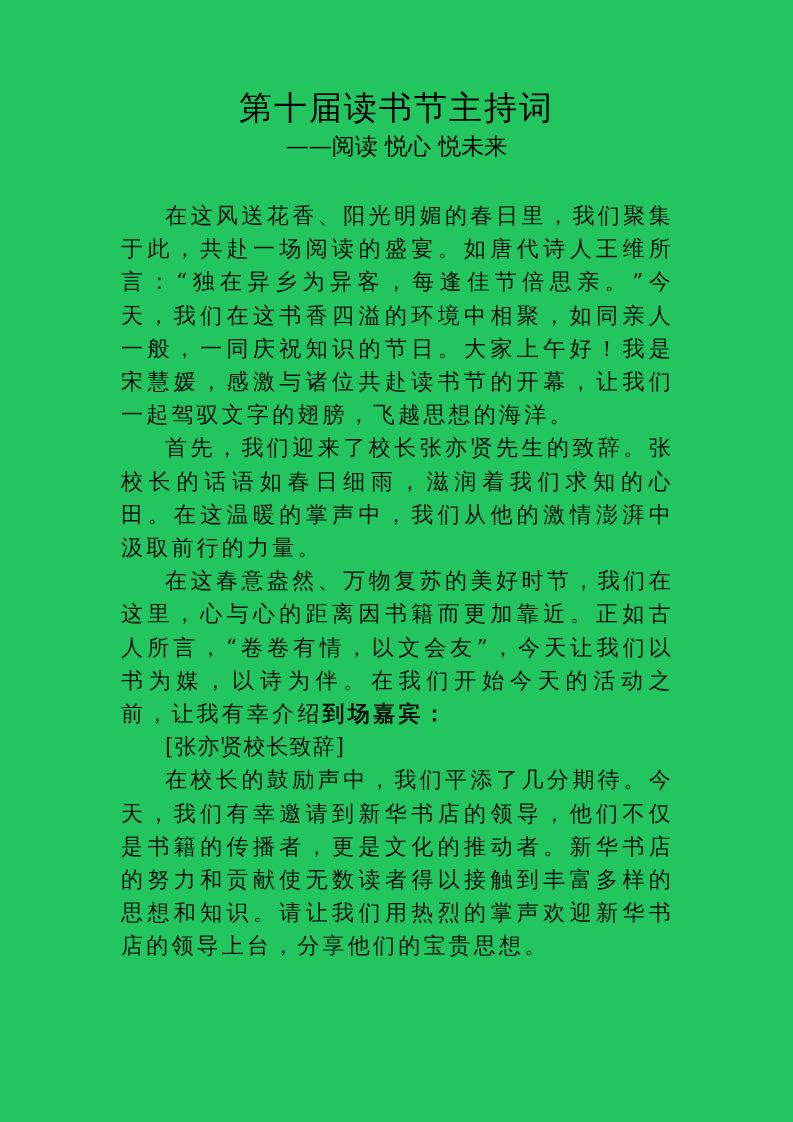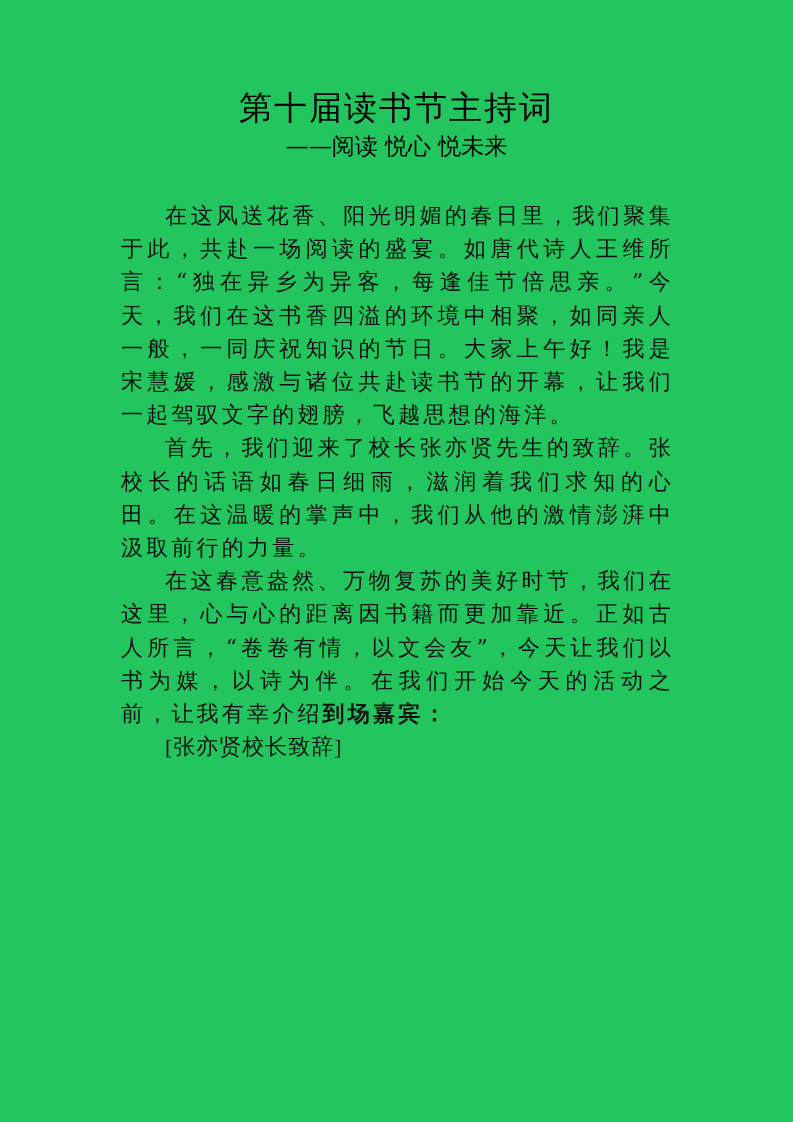--- a/index.html
+++ b/index.html
@@ -57,32 +57,32 @@
       letter-spacing: 3.2px;
       margin-top: 35px;
     }
     .body p {
       margin: 0;
       text-indent: 2em;
     }
     .body p.stage {
       text-indent: 2em;
       letter-spacing: 1px;
-      font-family: Liberation Serif, serif;
     }
     .bold {
       font-weight: bold;
     }
   </style>
 </head>
 <body>
 
 <div class="page">
   <div class="title">第十届读书节主持词</div>
   <div class="subtitle">——阅读 悦心 悦未来</div>
 
   <div class="body">
     <p>在这风送花香、阳光明媚的春日里，我们聚集于此，共赴一场阅读的盛宴。如唐代诗人王维所言：“独在异乡为异客，每逢佳节倍思亲。”今天，我们在这书香四溢的环境中相聚，如同亲人一般，一同庆祝知识的节日。大家上午好！我是宋慧媛，感激与诸位共赴读书节的开幕，让我们一起驾驭文字的翅膀，飞越思想的海洋。</p>
     <p>首先，我们迎来了校长张亦贤先生的致辞。张校长的话语如春日细雨，滋润着我们求知的心田。在这温暖的掌声中，我们从他的激情澎湃中汲取前行的力量。</p>
     <p><span>在这春意盎然、万物复苏的美好时节，我们在这里，心与心的距离因书籍而更加靠近。正如古人所言，“卷卷有情，以文会友”，今天让我们以书为媒，以诗为伴。在我们开始今天的活动之前，让我有幸介绍</span><span class="bold">到场嘉宾：</span></p>
     <p class="stage">[张亦贤校长致辞]</p>
+    <p>在校长的鼓励声中，我们平添了几分期待。今天，我们有幸邀请到新华书店的领导，他们不仅是书籍的传播者，更是文化的推动者。新华书店的努力和贡献使无数读者得以接触到丰富多样的思想和知识。请让我们用热烈的掌声欢迎新华书店的领导上台，分享他们的宝贵思想。</p>
   </div>
 </div>
 
 </body></html>

